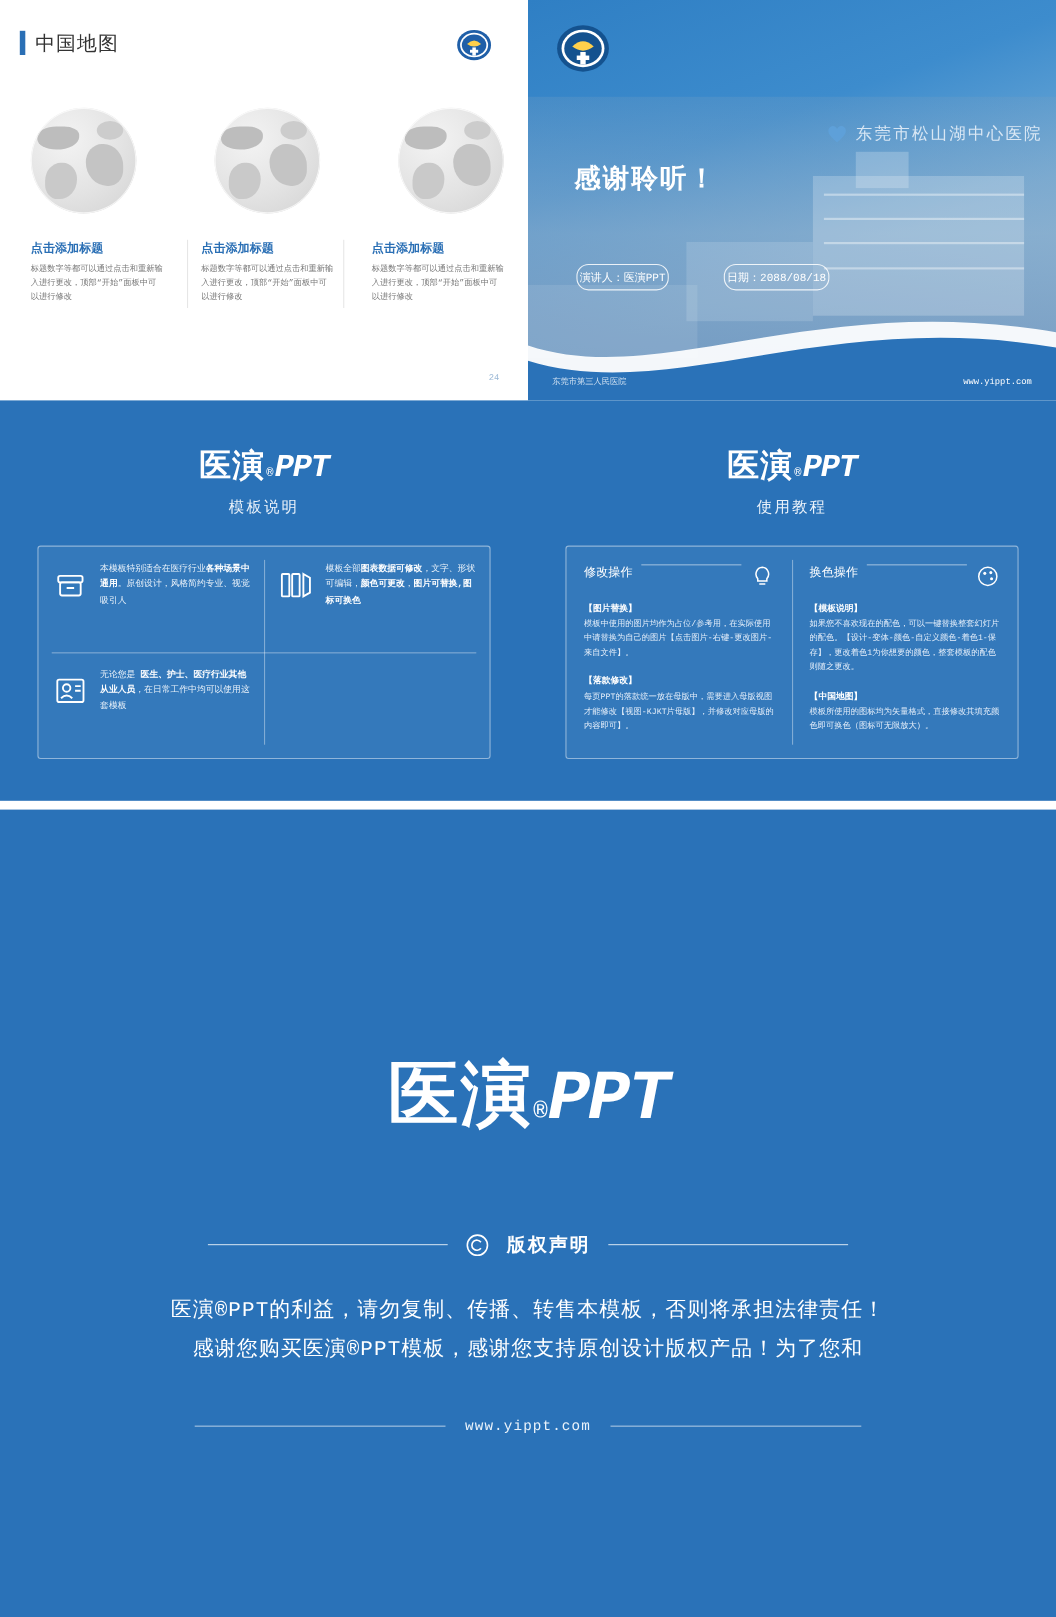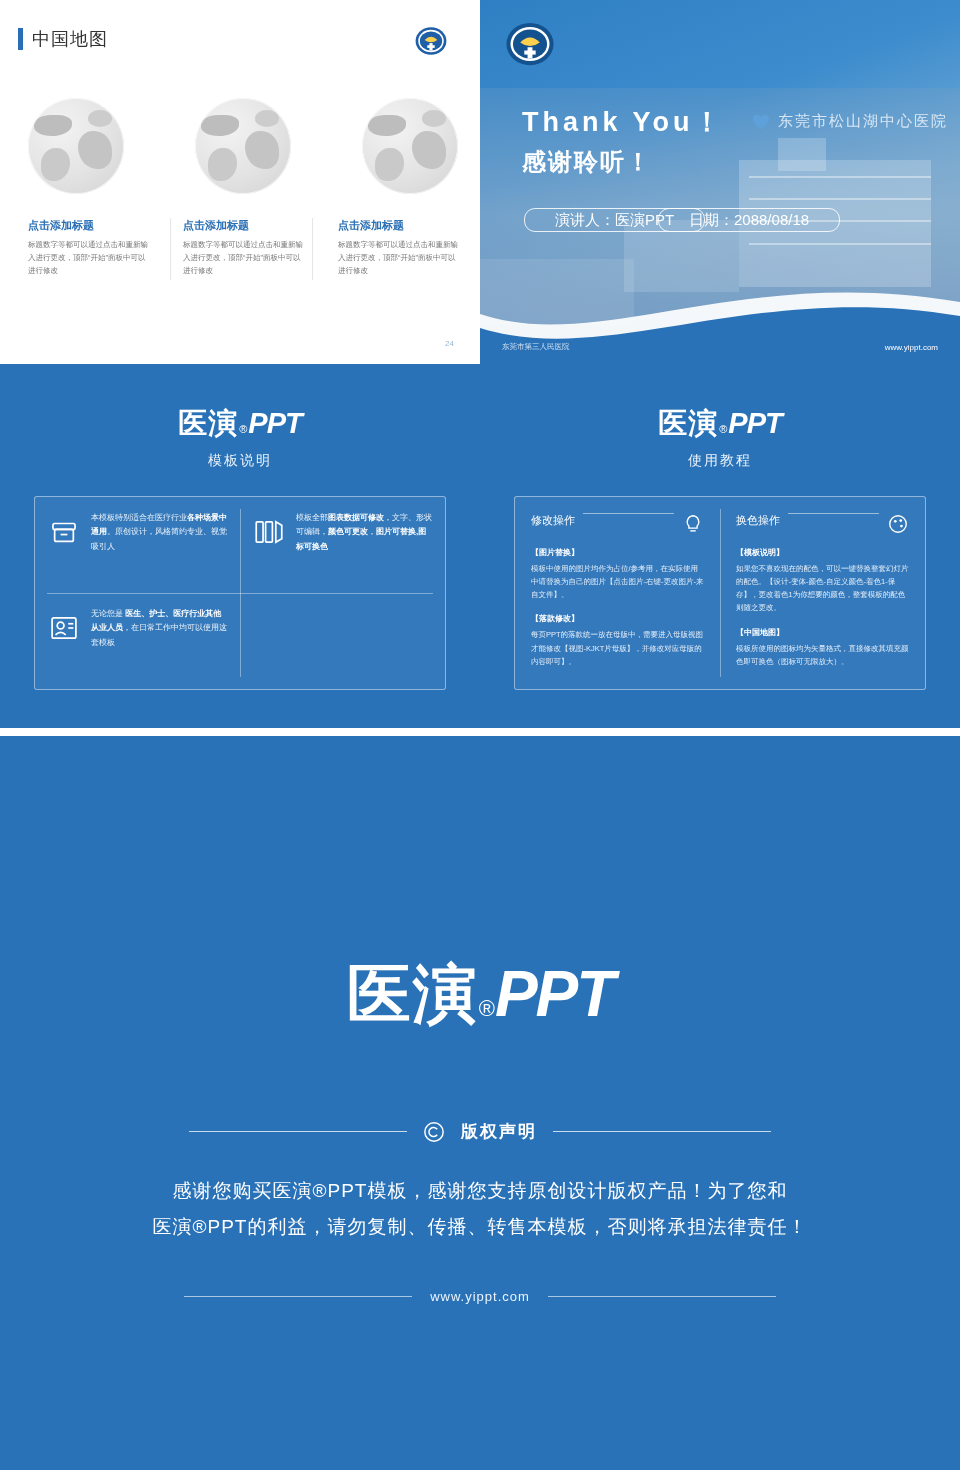--- a/index.html
+++ b/index.html
@@ -1,17 +1,17 @@
 <!DOCTYPE html>
 <html><head>
 <meta charset="utf-8">
 <style>
   html,body{margin:0;padding:0;background:#ffffff;}
   body{width:960px;font-family:"Liberation Sans","DejaVu Sans",sans-serif;color:#333;}
-  .page{width:785px;position:relative;}
+  .page{width:785px;position:relative;font-family:Liberation Mono, monospace;}
   .grid{display:flex;flex-wrap:wrap;width:960px;}
 
   
   .slide-map{width:480px;height:364px;background:#ffffff;position:relative;box-sizing:border-box;}
   .slide-map .bar{position:absolute;left:18px;top:28px;width:5px;height:22px;background:#2a6fb5;}
   .slide-map .title{position:absolute;left:32px;top:27px;font-size:18px;color:#333;letter-spacing:1px;}
   .slide-map .logo{position:absolute;right:32px;top:24px;width:34px;height:34px;}
   .globes{position:absolute;top:98px;left:28px;width:430px;display:flex;justify-content:space-between;}
   .globe{width:96px;height:96px;border-radius:50%;background:
      radial-gradient(circle at 34% 30%, #f3f3f3 0%, #e3e3e3 55%, #d2d2d2 100%);
@@ -35,21 +35,21 @@
      background:linear-gradient(180deg,rgba(120,160,195,.25) 0%,rgba(150,175,200,.55) 45%,rgba(110,145,185,.8) 100%);}
   .bldg{position:absolute;background:rgba(255,255,255,.22);}
   .thx-wave{position:absolute;left:0;bottom:0;width:100%;height:120px;}
   .thx-logo{position:absolute;left:24px;top:18px;width:52px;height:52px;}
   .thx-hosp{position:absolute;right:12px;top:110px;display:flex;align-items:center;gap:6px;opacity:.85;}
   .thx-hosp .hmark{width:22px;height:22px;}
   .thx-hosp span{font-size:15px;color:#eef4fb;letter-spacing:2px;}
   .thx-en{position:absolute;left:42px;top:104px;font-size:27px;color:#fff;font-weight:bold;letter-spacing:4px;}
   .thx-cn{position:absolute;left:42px;top:146px;font-size:24px;color:#fff;font-weight:bold;letter-spacing:2px;}
   .pill{position:absolute;height:22px;border:1px solid rgba(255,255,255,.85);border-radius:11px;
-        color:#fff;font-size:15px;display:flex;align-items:center;justify-content:center;padding:0 30px;}
+        color:#fff;font-size:10px;display:flex;align-items:center;justify-content:center;padding:0 2px;margin-top:32px;}
   .pill-speaker{left:44px;top:208px;}
   .pill-date{left:178px;top:208px;}
   .thx-foot-l{position:absolute;left:22px;bottom:12px;font-size:7.5px;color:#cfe0f1;}
   .thx-foot-r{position:absolute;right:22px;bottom:12px;font-size:8px;color:#ffffff;}
 
   
   .slide-blue{width:480px;height:364px;background:#2a72b8;position:relative;box-sizing:border-box;color:#fff;}
   .brand{display:flex;align-items:baseline;justify-content:center;margin-top:40px;}
   .brand .cn{font-size:29px;font-weight:bold;letter-spacing:1px;}
   .brand .reg{font-size:11px;vertical-align:super;margin:0 1px 0 1px;}
@@ -179,21 +179,20 @@
         <rect x="25" y="40" width="14" height="5" fill="#ffffff"></rect>
       </svg>
 
       <div class="thx-hosp">
         <svg class="hmark" viewBox="0 0 32 32">
           <path d="M16 28 C4 19 2 12 7 8 c4-3 8 0 9 3 c1-3 5-6 9-3 c5 4 3 11-9 20z" fill="#5fa2dc"></path>
         </svg>
         <span>东莞市松山湖中心医院</span>
       </div>
 
-      <div class="thx-en">Thank You！</div>
       <div class="thx-cn">感谢聆听！</div>
 
       <div class="pill pill-speaker">演讲人：医演PPT</div>
       <div class="pill pill-date">日期：2088/08/18</div>
 
       <div class="thx-foot-l">东莞市第三人民医院</div>
       <div class="thx-foot-r">www.yippt.com</div>
     </div>
   </div>
 
@@ -316,22 +315,22 @@
       <span class="ln"></span>
       <svg class="cmark" viewBox="0 0 24 24">
         <circle cx="12" cy="12" r="10" fill="none" stroke="#fff" stroke-width="1.6"></circle>
         <path d="M15.5 9 a5 5 0 1 0 0 6" fill="none" stroke="#fff" stroke-width="1.6"></path>
       </svg>
       <span class="txt">版权声明</span>
       <span class="ln"></span>
     </div>
 
     <div class="cr-text">
+      <div>医演®PPT的利益，请勿复制、传播、转售本模板，否则将承担法律责任！</div>
       <div>感谢您购买医演®PPT模板，感谢您支持原创设计版权产品！为了您和</div>
-      <div>医演®PPT的利益，请勿复制、传播、转售本模板，否则将承担法律责任！</div>
     </div>
 
     <div class="cr-foot">
       <span class="ln"></span>
       <span class="u">www.yippt.com</span>
       <span class="ln"></span>
     </div>
   </div>
 
 </div>

